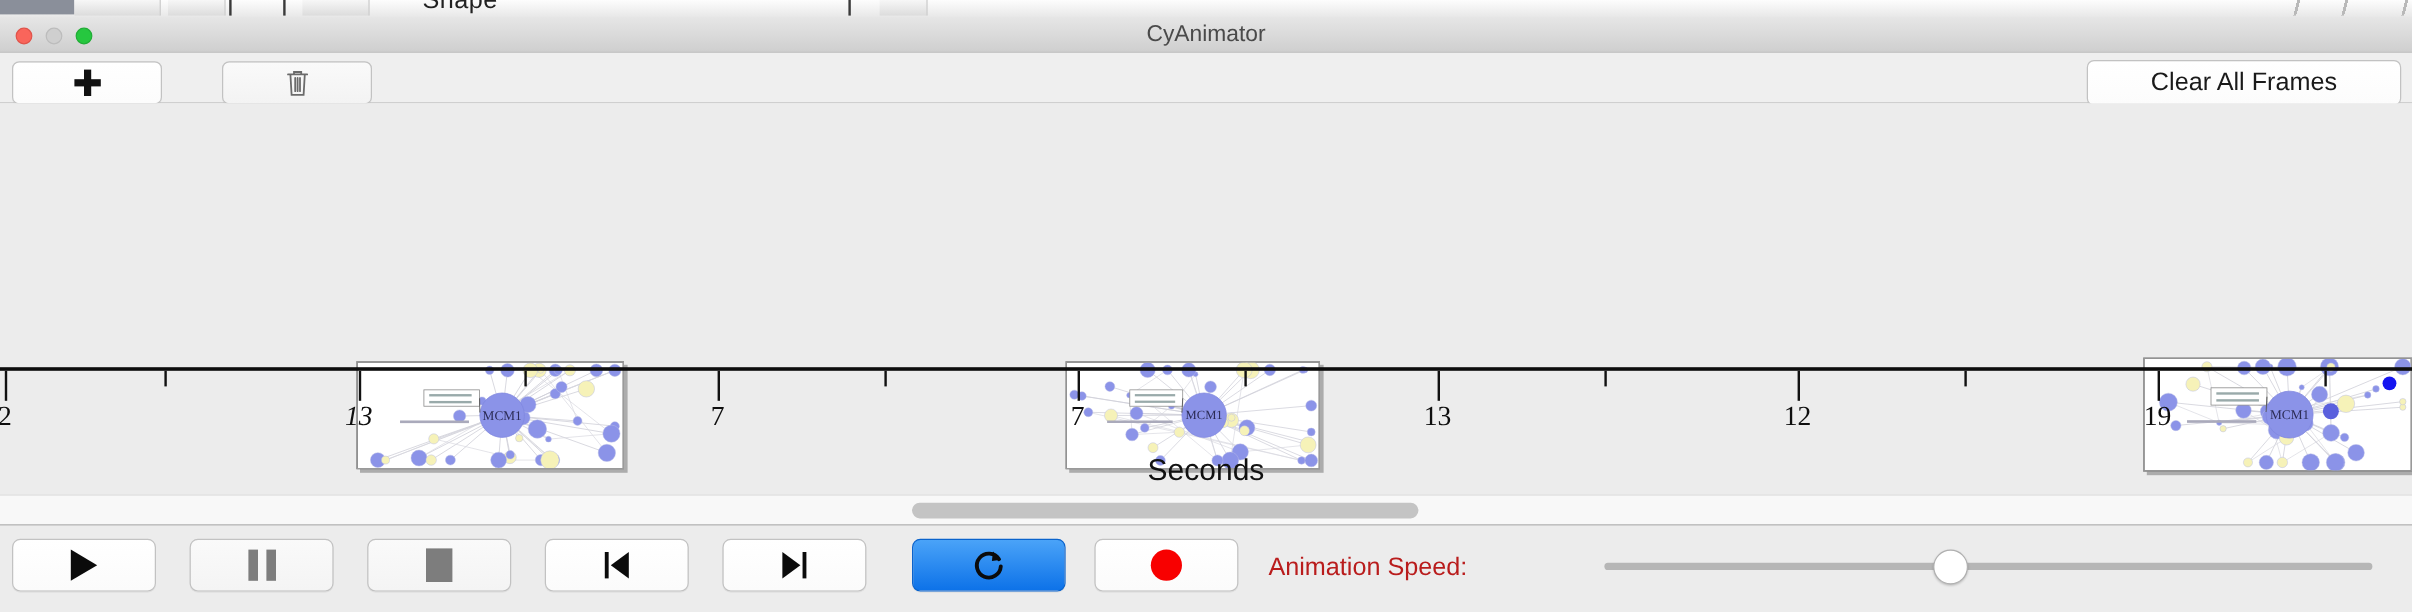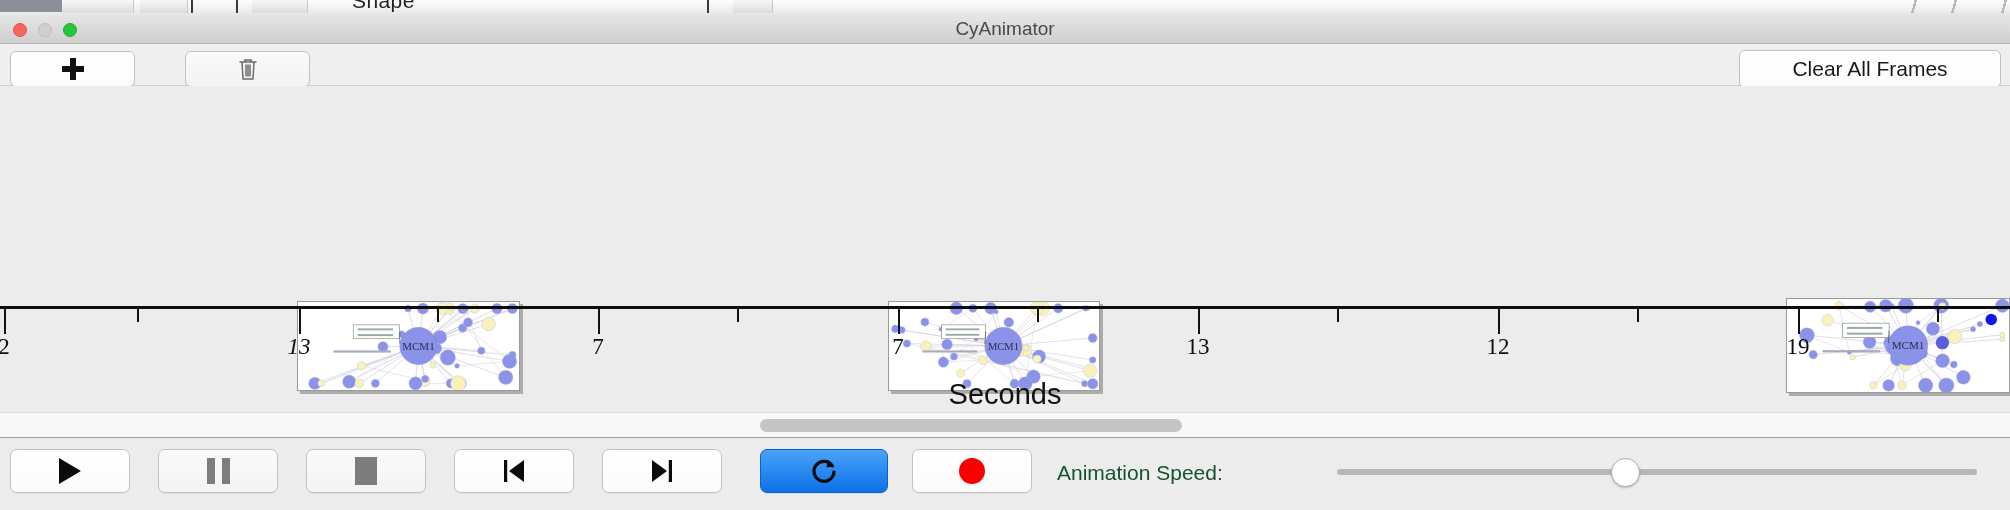--- a/index.html
+++ b/index.html
@@ -108,21 +108,21 @@
   .tick.minor { height: 13px; }
   .tick-label {
     position: absolute; top: 248px;
     font-size: 23px; color: #0e0e0e;
     transform: translateX(-50%);
     font-family: "Liberation Serif", serif;
     white-space: nowrap;
   }
   .axis-title {
     position: absolute; top: 292px; left: 0; width: 2010px;
-    text-align: center; font-size: 29px; color: #111;
+    text-align: center; font-size: 25px; color: #111;
   }
 
   
   .scrollbar {
     position: absolute; top: 412px; left: 0; width: 2010px; height: 26px;
     background: #f8f8f8; border-top: 1px solid #dcdcdc; border-bottom: 1px solid #9e9e9e;
   }
   .scroll-thumb {
     position: absolute; top: 6px; height: 13px; border-radius: 7px;
     background: #c4c4c4;
@@ -146,21 +146,21 @@
     border: 1px solid #0a63cc;
   }
   .g-play   { width: 0; height: 0; border-left: 22px solid #0b0b0b; border-top: 13px solid transparent; border-bottom: 13px solid transparent; }
   .g-pause  { display: flex; gap: 7px; }
   .g-pause i{ display: block; width: 8px; height: 26px; background: #7d7d7d; }
   .g-stop   { width: 22px; height: 28px; background: #7d7d7d; }
   .g-rec    { width: 26px; height: 26px; border-radius: 50%; background: #f80000; }
 
   .speed-label {
     position: absolute; top: 23px; left: 1057px;
-    font-size: 21px; color: #14532d;
+    font-size: 21px; color: #b91c1c;
   }
   .slider-track {
     position: absolute; top: 31px; left: 1337px; width: 640px; height: 6px;
     border-radius: 3px; background: #b6b6b6;
   }
   .slider-thumb {
     position: absolute; top: 20px; width: 29px; height: 29px; border-radius: 50%;
     background: #ffffff; border: 1px solid #b0b0b0;
     box-shadow: 0 1px 2px rgba(0,0,0,.22);
   }

